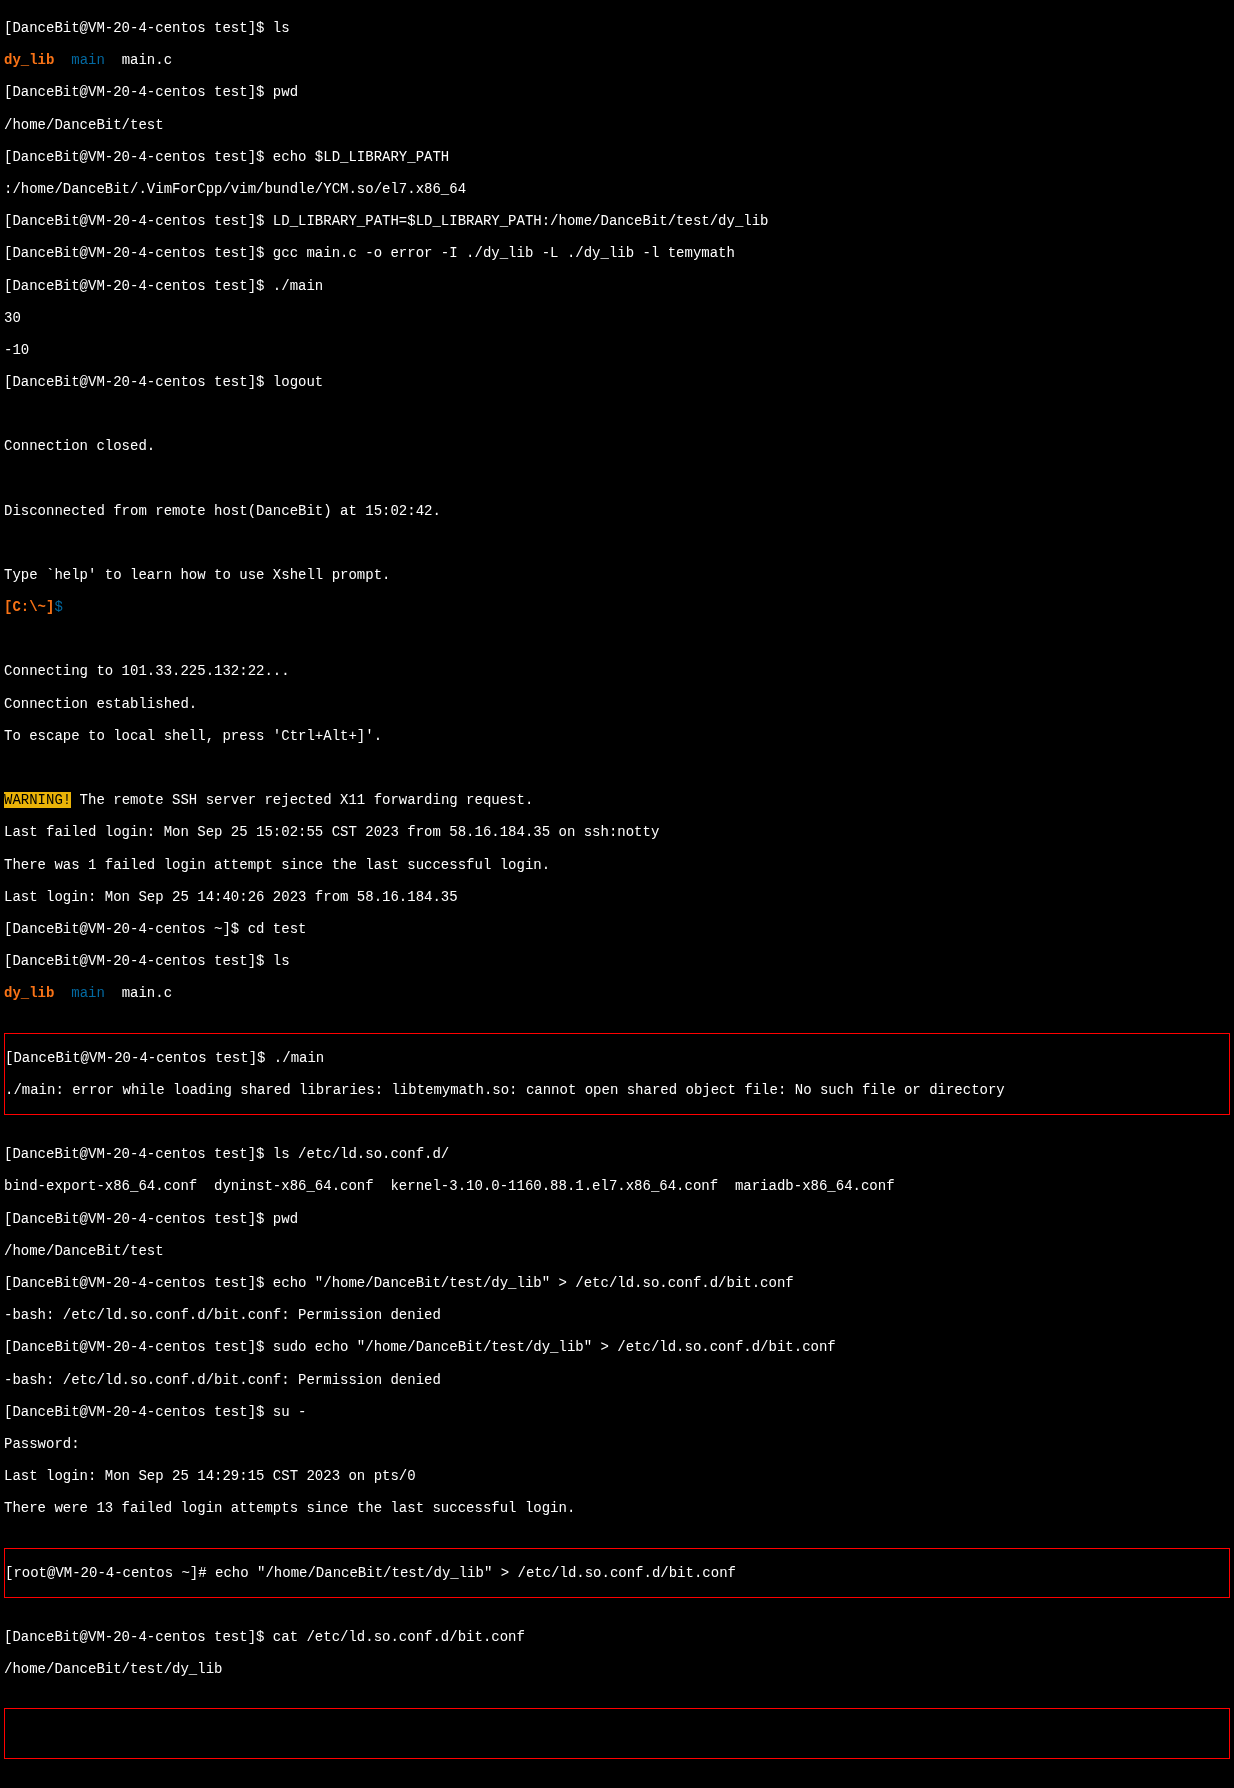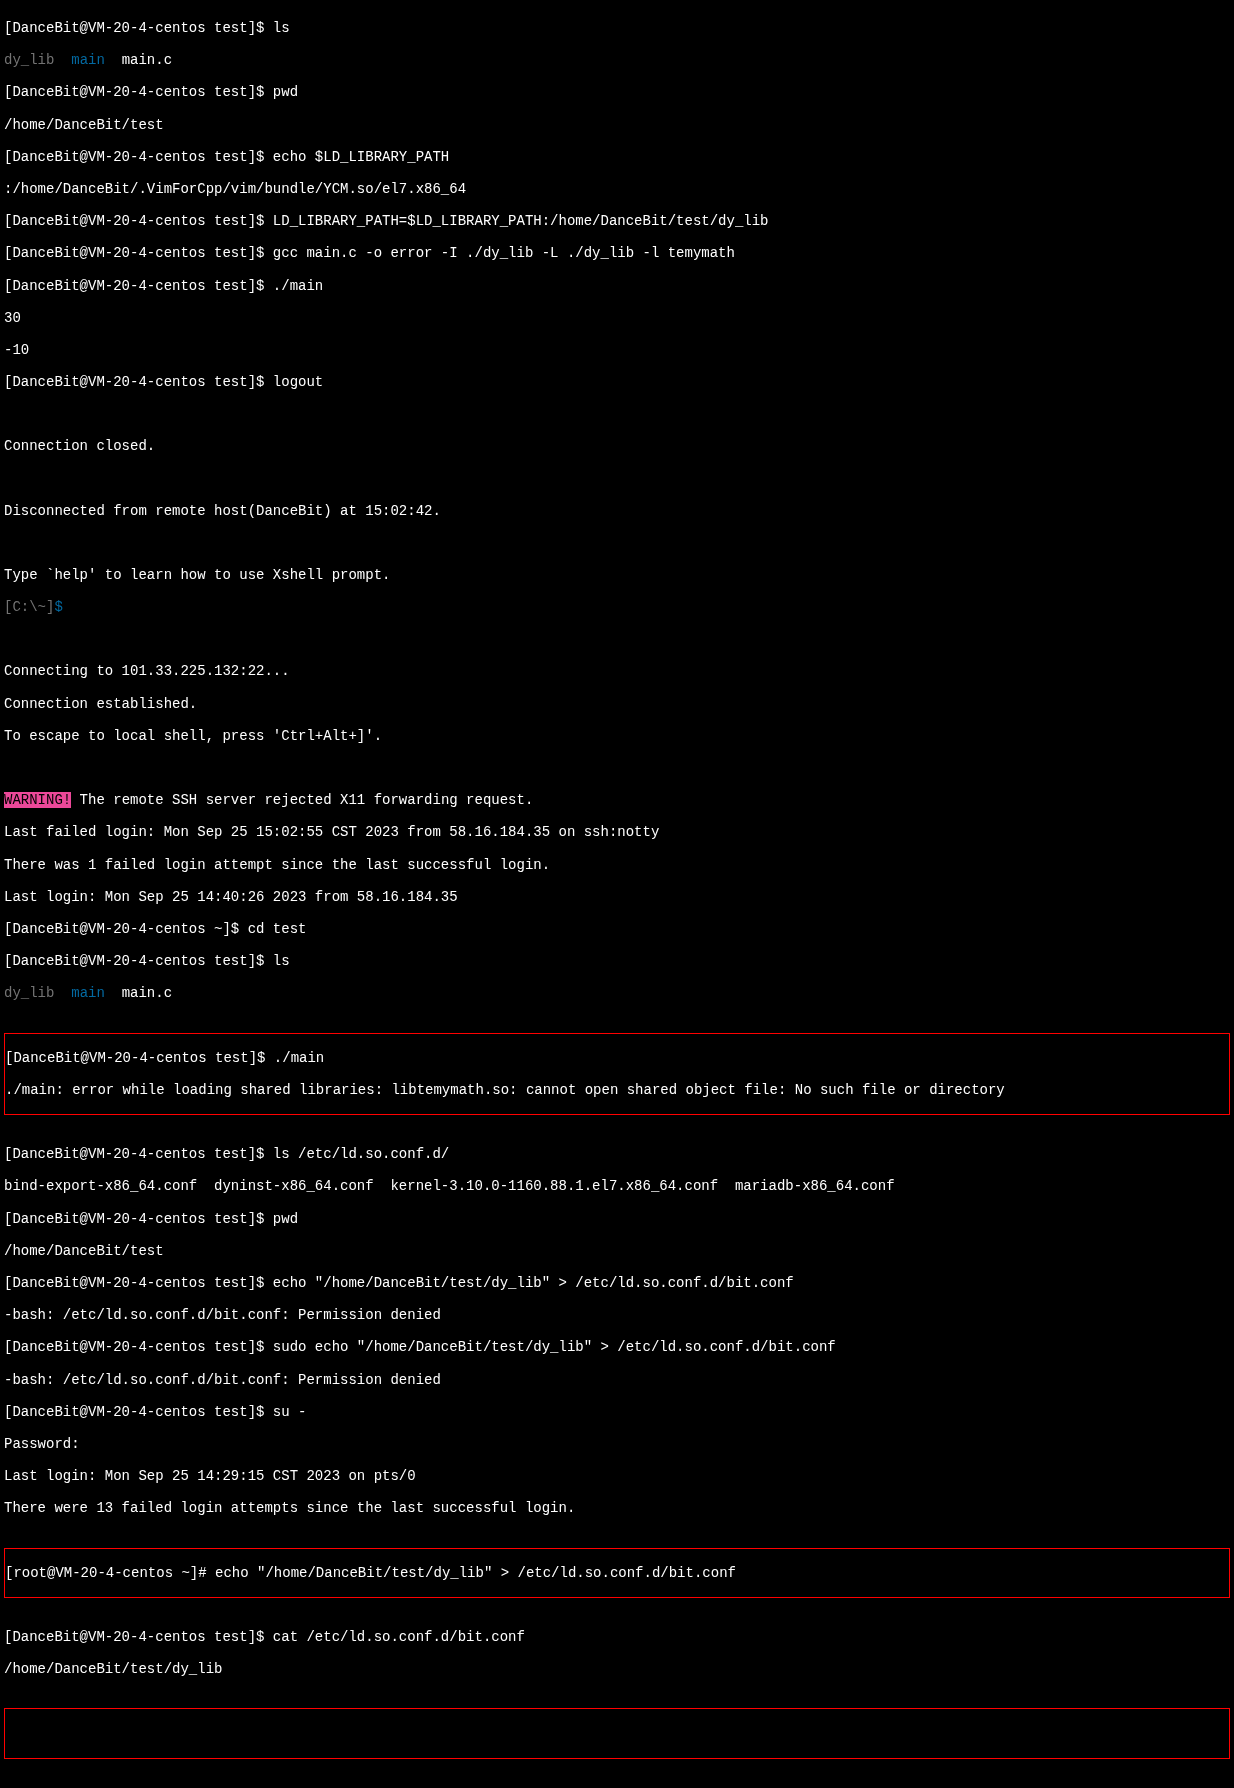--- a/index.html
+++ b/index.html
@@ -10,23 +10,23 @@
     font-family: "Courier New", Consolas, monospace;
     font-size: 14px;
     line-height: 1.15;
     width: 1234px;
   }
   #terminal {
     padding: 4px 4px 8px 4px;
     white-space: pre;
   }
   .line { min-height: 16px; }
-  .cyan   { color: #737373; }
+  .cyan   { color: #f97316; font-weight: bold; }
   .green  { color: #0369a1; }
-  .invert { background: #ec4899; color: #000000; }
+  .invert { background: #eab308; color: #000000; }
   .redbox {
     border: 1px solid #ff0000;
     box-sizing: border-box;
     margin: -1px 0;    
     padding: 0 0;
   }
 </style>
 </head>
 <body>
 

